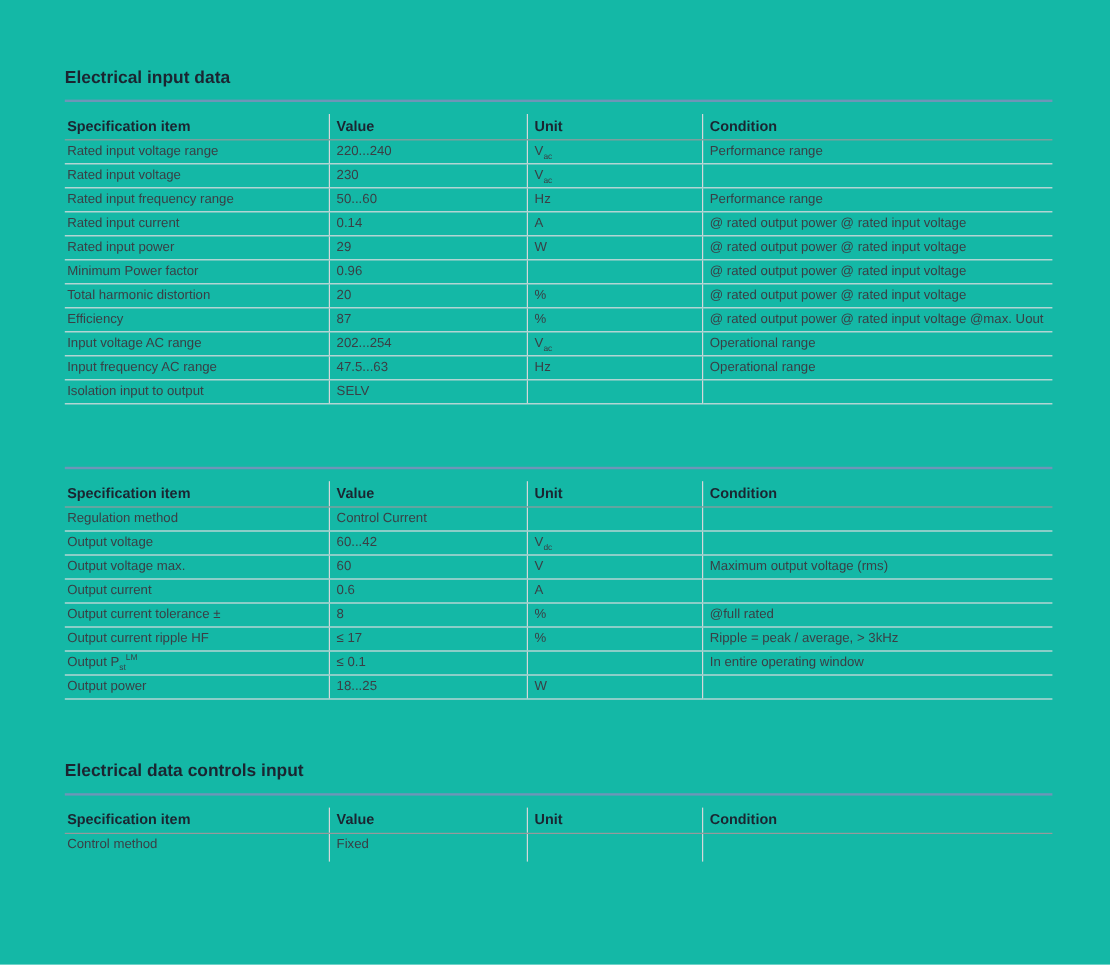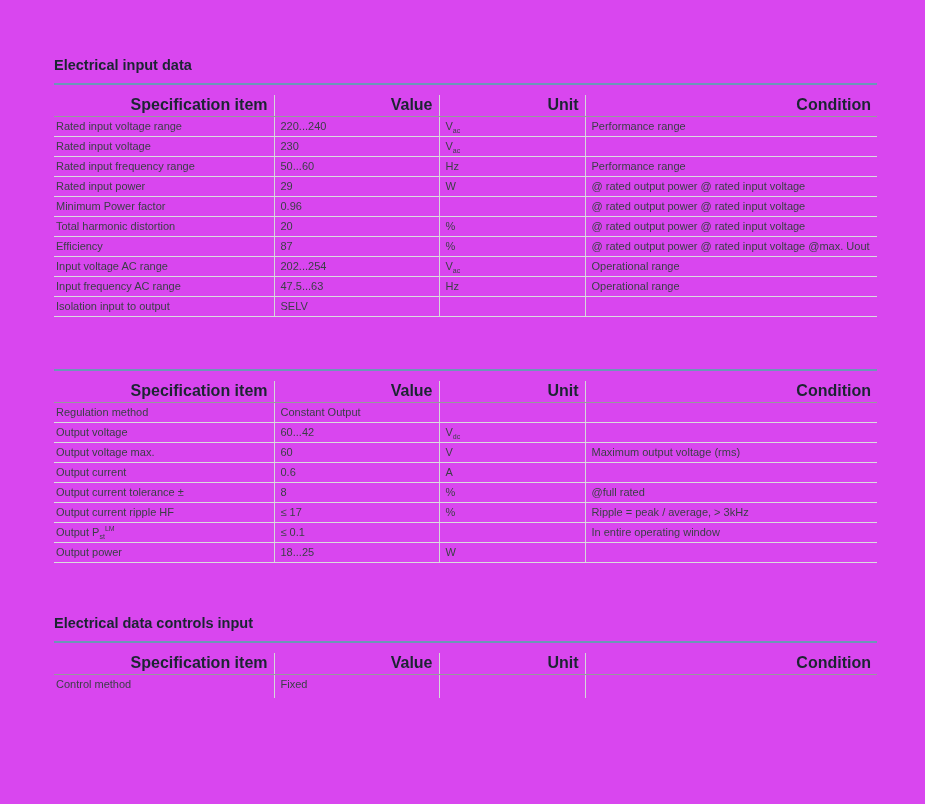--- a/index.html
+++ b/index.html
@@ -4,21 +4,21 @@
 <style>
   html, body {
     margin: 0;
     padding: 0;
     background: #ffffff;
   }
   .page {
     position: relative;
     width: 925px;
     height: 804px;
-    background: #d946ef;
+    background: #14b8a6;
     overflow: hidden;
     font-family: "Liberation Sans", sans-serif;
   }
   .content {
     padding: 57px 0 0 54px;
     width: 823px;
   }
   .spec-section { width: 823px; }
   .spec-section + .spec-section { margin-top: 52px; }
   .section-title {
@@ -33,22 +33,22 @@
     height: 2px;
     background: #6d96b8;
   }
   table.spec-table {
     width: 823px;
     border-collapse: collapse;
     table-layout: fixed;
     margin-top: 10px;
   }
   table.spec-table th {
-    text-align: right;
-    font-size: 16px;
+    text-align: left;
+    font-size: 12px;
     line-height: 14px;
     font-weight: 700;
     color: #1b2531;
     padding: 3px 6px 4px 6px;
     border-bottom: 1.5px solid #97999c;
   }
   table.spec-table td {
     font-size: 11px;
     line-height: 13px;
     color: #3a3f45;
@@ -108,20 +108,26 @@
               <td class="c-unit">V<sub>ac</sub></td>
               <td class="c-cond"></td>
             </tr>
             <tr>
               <td class="c-item">Rated input frequency range</td>
               <td class="c-value">50...60</td>
               <td class="c-unit">Hz</td>
               <td class="c-cond">Performance range</td>
             </tr>
             <tr>
+              <td class="c-item">Rated input current</td>
+              <td class="c-value">0.14</td>
+              <td class="c-unit">A</td>
+              <td class="c-cond">@ rated output power @ rated input voltage</td>
+            </tr>
+            <tr>
               <td class="c-item">Rated input power</td>
               <td class="c-value">29</td>
               <td class="c-unit">W</td>
               <td class="c-cond">@ rated output power @ rated input voltage</td>
             </tr>
             <tr>
               <td class="c-item">Minimum Power factor</td>
               <td class="c-value">0.96</td>
               <td class="c-unit"></td>
               <td class="c-cond">@ rated output power @ rated input voltage</td>
@@ -173,21 +179,21 @@
           <tr>
             <th class="c-item">Specification item</th>
             <th>Value</th>
             <th>Unit</th>
             <th>Condition</th>
           </tr>
         </thead>
         <tbody>
             <tr>
               <td class="c-item">Regulation method</td>
-              <td class="c-value">Constant Output</td>
+              <td class="c-value">Control Current</td>
               <td class="c-unit"></td>
               <td class="c-cond"></td>
             </tr>
             <tr>
               <td class="c-item">Output voltage</td>
               <td class="c-value">60...42</td>
               <td class="c-unit">V<sub>dc</sub></td>
               <td class="c-cond"></td>
             </tr>
             <tr>

